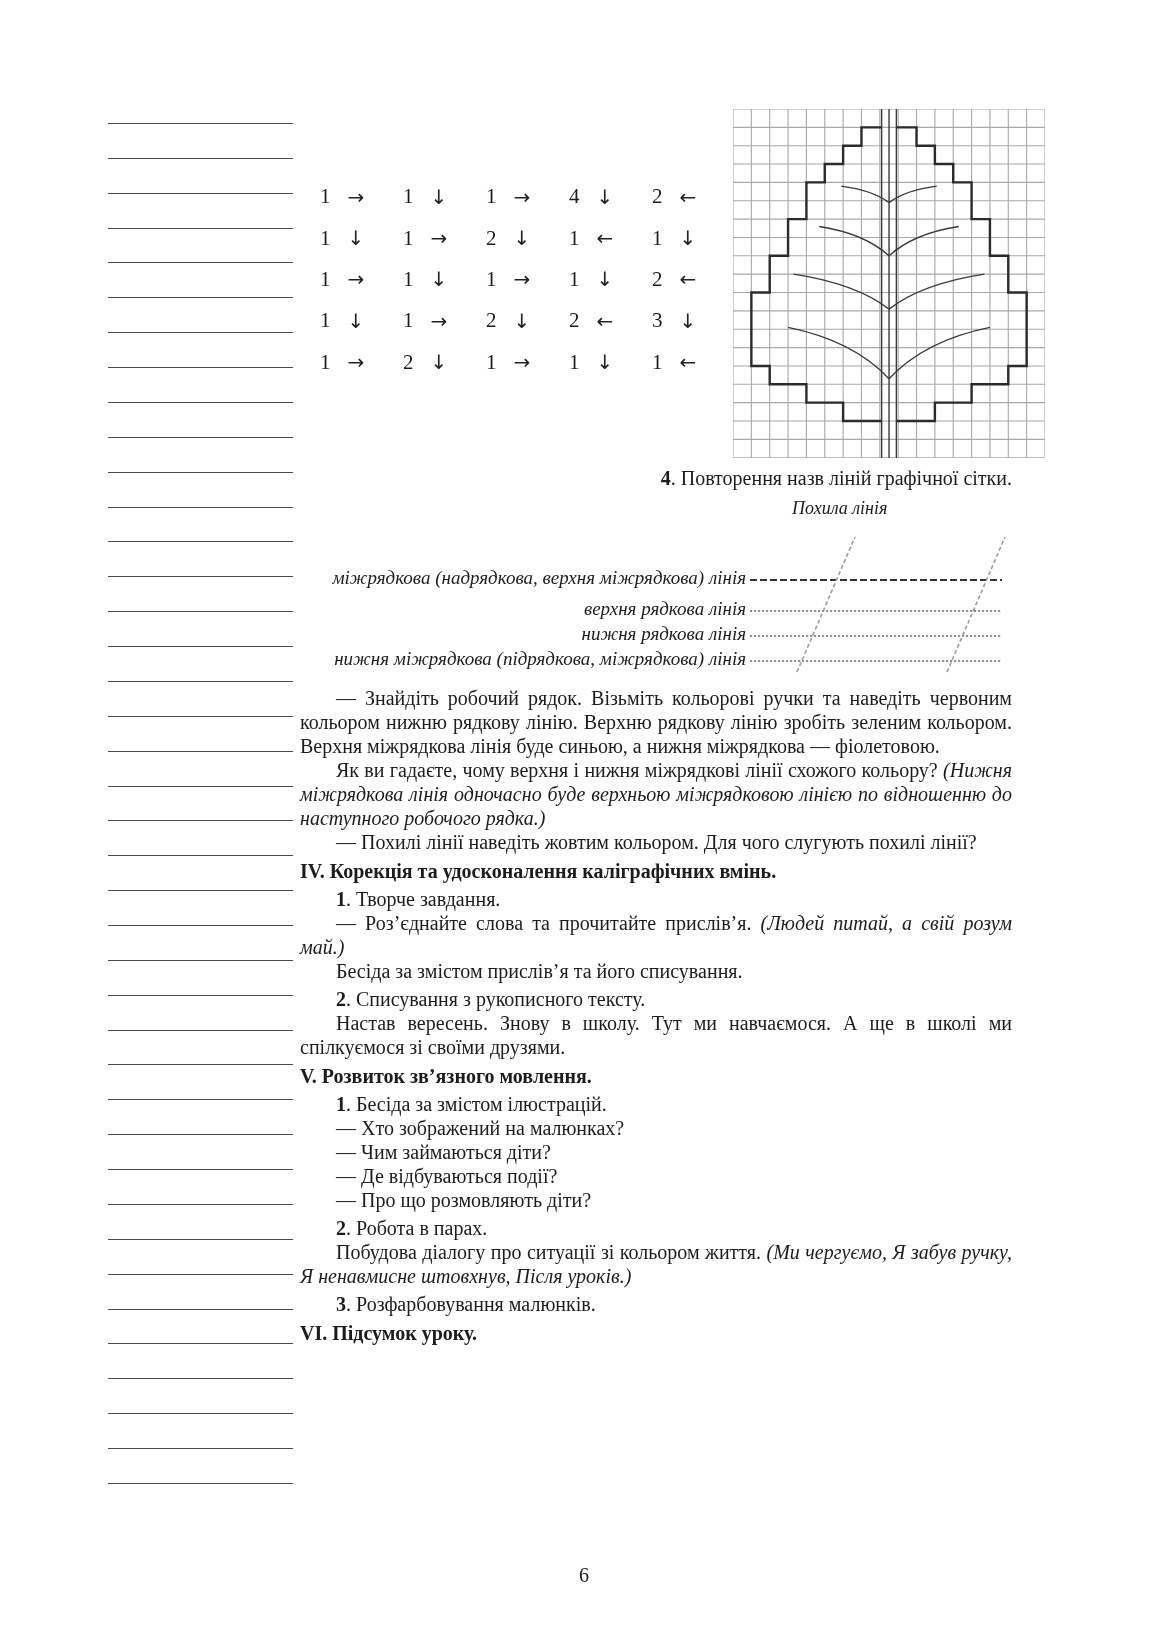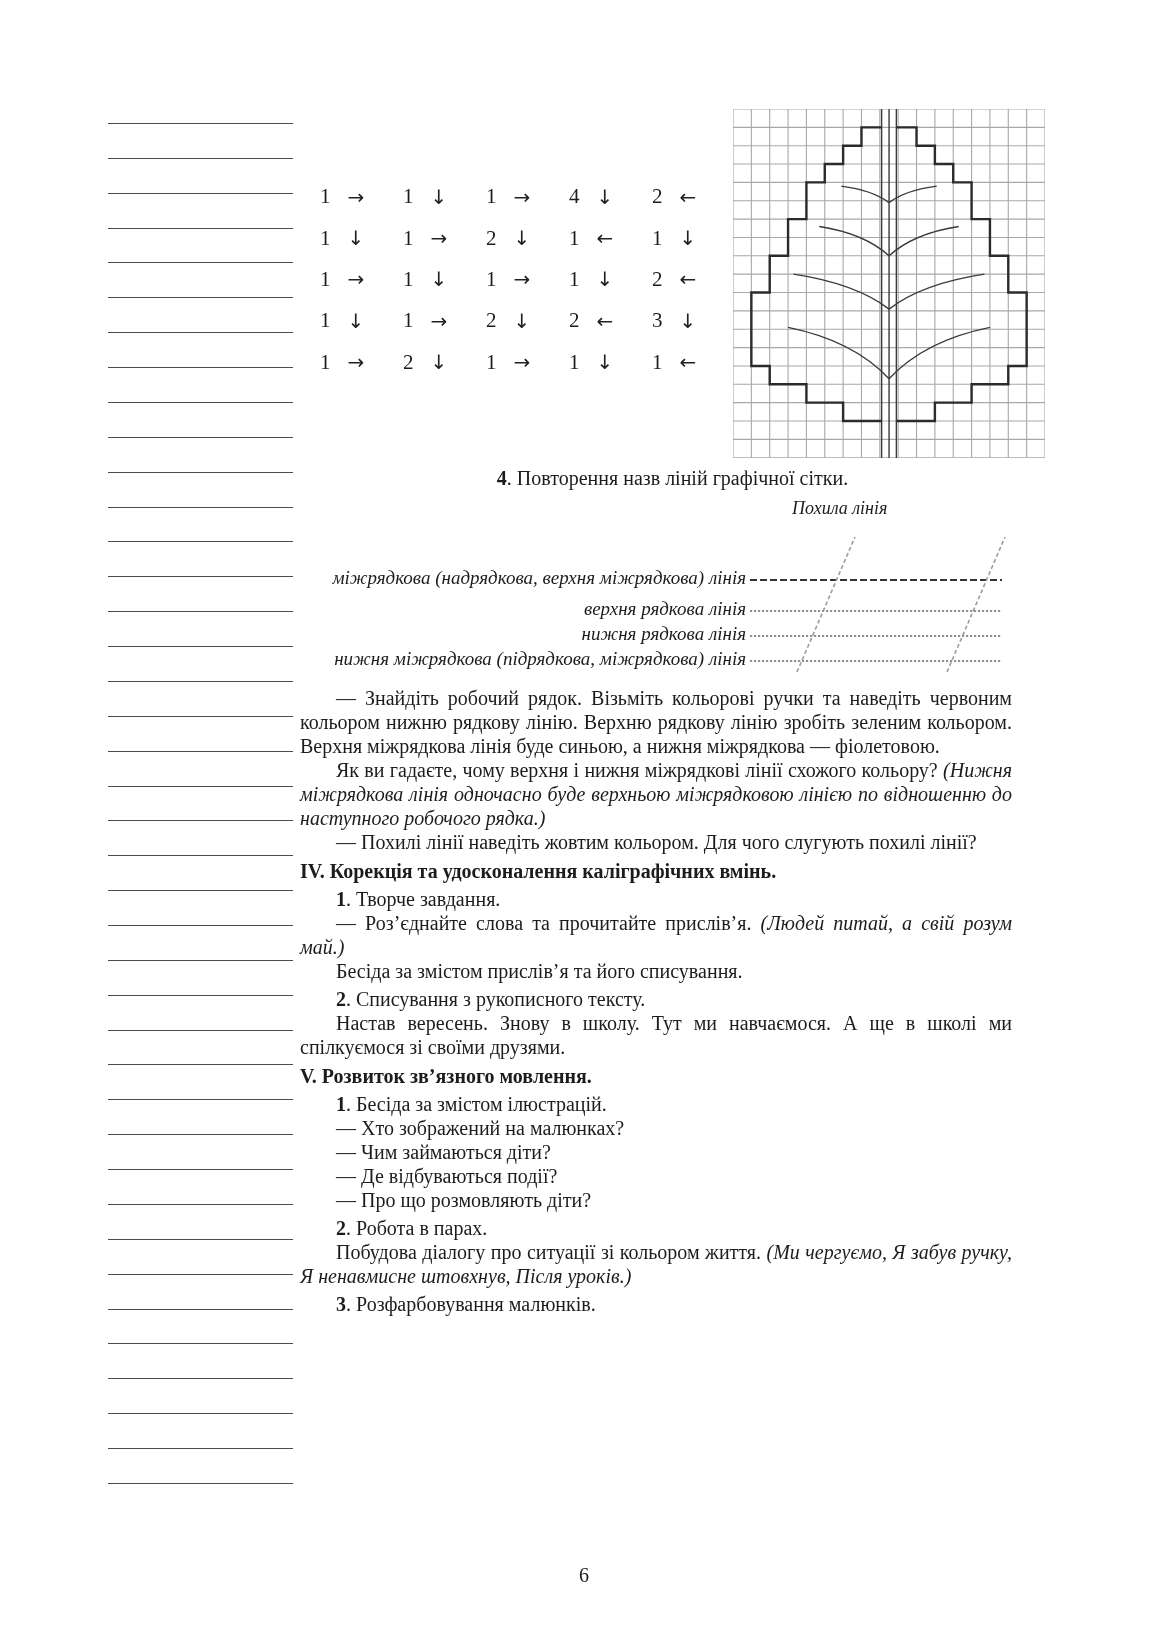--- a/index.html
+++ b/index.html
@@ -14,21 +14,21 @@
   .dictation{position:absolute;left:300px;top:176px;display:grid;
              grid-template-columns:repeat(5,83px);grid-auto-rows:41.4px;}
   .dcell{display:flex;align-items:center;padding-left:20px;font-size:21px;}
   .darr{font-family:"DejaVu Sans",sans-serif;font-size:20px;margin-left:17px;color:#222;}
 
   
   .leafgrid{position:absolute;left:733px;top:109px;}
 
   
   .content{position:absolute;left:300px;top:466px;width:712px;font-size:20px;line-height:24px;}
-  .h4line{margin:0;text-indent:33px;text-align:center;}
+  .h4line{margin:0;text-indent:33px;text-align:right;}
   .b{font-weight:bold;}
   .i{font-style:italic;}
 
   
   .diagram{position:relative;height:192px;margin:4px 0 0 0;}
   .dg-title{position:absolute;left:492px;top:2px;font-style:italic;font-size:18px;white-space:nowrap;}
   .dg-label{position:absolute;right:266px;white-space:nowrap;font-style:italic;font-size:19px;line-height:22px;}
   .dg-svg{position:absolute;left:450px;top:0;}
 
   
@@ -270,18 +270,19 @@
         <p><span>Настав вересень. Знову в школу. Тут ми навчаємося. А ще в школі ми спілкуємося зі своїми друзями.</span></p>
         <p class="head"><span class="b">V. Розвиток зв’язного мовлення.</span></p>
         <p class="item"><span class="b">1</span><span>. Бесіда за змістом ілюстрацій.</span></p>
         <p class="q"><span>— Хто зображений на малюнках?</span></p>
         <p class="q"><span>— Чим займаються діти?</span></p>
         <p class="q"><span>— Де відбуваються події?</span></p>
         <p class="q"><span>— Про що розмовляють діти?</span></p>
         <p class="item"><span class="b">2</span><span>. Робота в парах.</span></p>
         <p><span>Побудова діалогу про ситуації зі кольором життя. </span><span class="i">(Ми чергуємо, Я забув ручку, Я ненавмисне штовхнув, Після уроків.)</span></p>
         <p class="item"><span class="b">3</span><span>. Розфарбовування малюнків.</span></p>
+        <p class="head"><span class="b">VI. Підсумок уроку.</span></p>
       </div>
   </div>
 
   <div class="pagenum">6</div>
 
 </div>
 
 </body></html>

